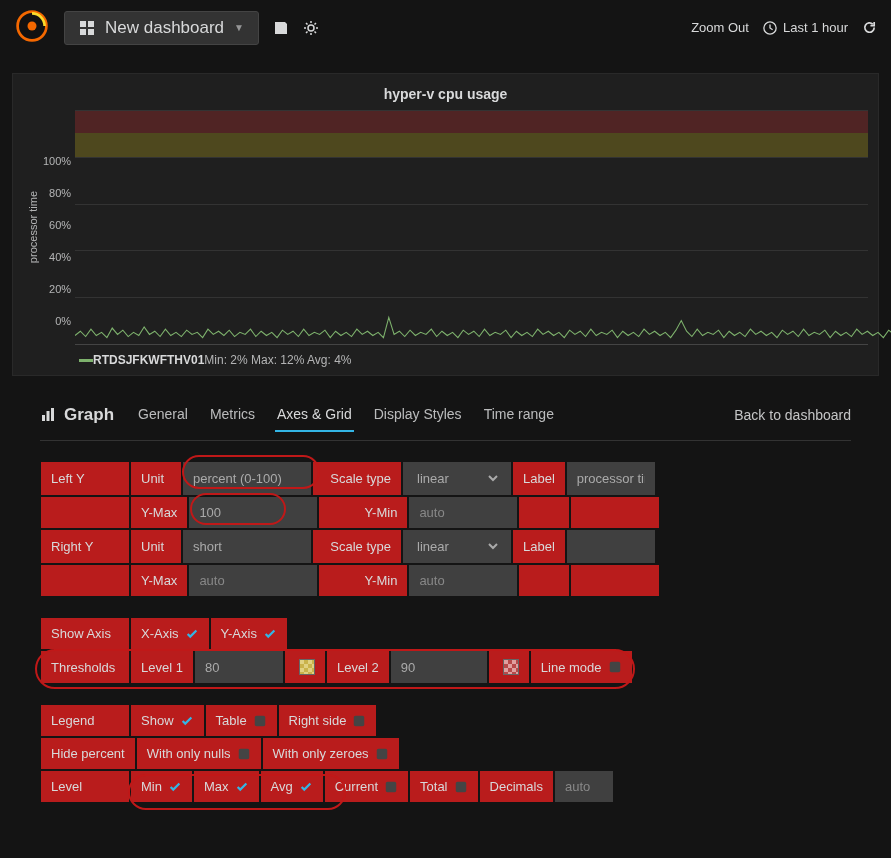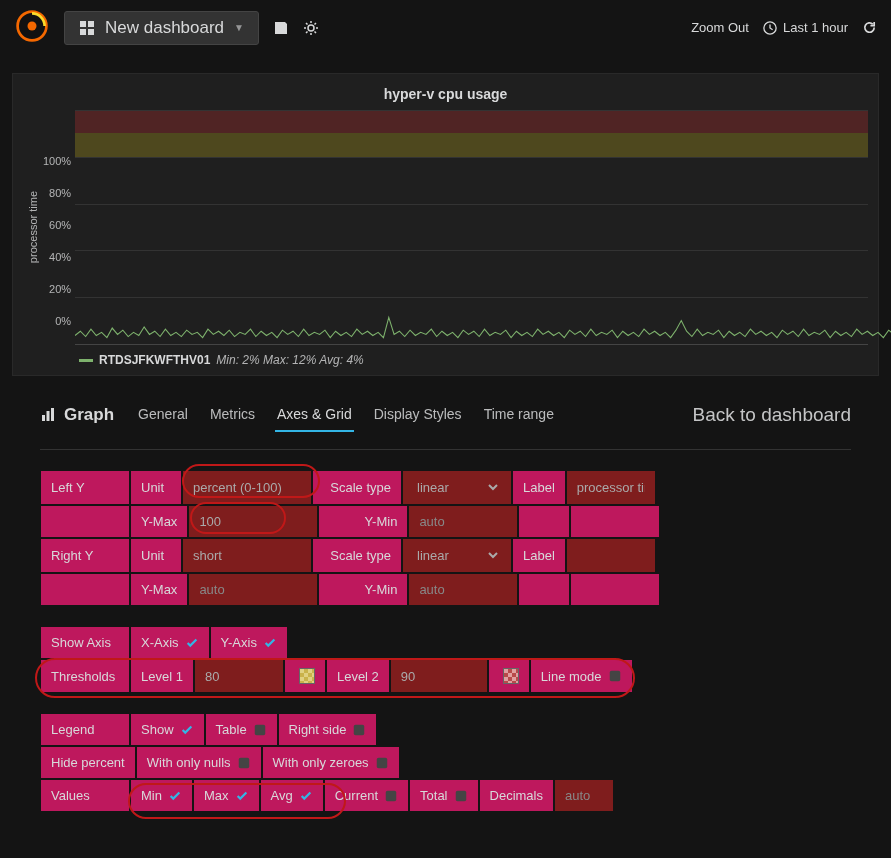--- a/index.html
+++ b/index.html
@@ -62,49 +62,49 @@
 .plot {
   position:relative; flex:1; border-bottom:1px solid #444;
 }
 .gridline { position:absolute; left:0; right:0; border-top:1px solid #333; }
 .thresh { position:absolute; left:0; right:0; }
 .thresh.red { top:0; height:10%; background: rgba(120,40,40,.55); }
 .thresh.yellow { top:10%; height:10%; background: rgba(110,100,30,.6); }
 .dataline { position:absolute; left:0; right:0; bottom:0; height:100%; }
 .xlabels { display:flex; font-size:11px; opacity:.8; margin-left: 56px; }
 .xlabels span { flex:1; text-align:center; }
-.legend-row { display:flex; align-items:center; gap:6px; font-size:12px; padding: 8px 0 0 56px; }
+.legend-row { display:flex; align-items:center; font-size:12px; padding: 8px 0 0 56px; }
 .legend-swatch { width:14px; height:3px; background:#7eb26d; }
-.legend-stats { opacity:.8;font-style:italic; }
+.legend-stats { opacity:.8; }
 
 .editor { padding: 18px 40px; }
-.editor-hdr { display:flex; align-items:center; gap: 22px; border-bottom:1px solid #333; padding-bottom:17px; }
+.editor-hdr { display:flex; align-items:center; gap: 22px; border-bottom:1px solid #333; padding-bottom:8px; }
 .editor-hdr .section { display:flex; align-items:center; gap:8px; font-size:17px; font-weight:600; }
 .tabs { display:flex; gap:18px; font-size:14px; }
 .tab { padding: 8px 2px; cursor:pointer; opacity:.85; }
 .tab.active { border-bottom:2px solid #33b5e5; opacity:1; }
 .hdr-spacer { flex:1; }
-.backlink { font-size:19px; opacity:.9; cursor:pointer; }
+.backlink { font-size:14px; opacity:.9; cursor:pointer; }
 
 .form-block { margin-top: 20px; }
 .row { display:flex; align-items:stretch; }
 .cell {
-  background: #be185d;
+  background: #b91c1c;
   border: 1px solid #141414;
   padding: 8px 10px;
   display:flex; align-items:center;
   font-size:13px;
 }
 .cell.label { min-width:90px; font-weight:500; }
 .cell.lab2 { min-width:52px; }
 .cell input, .cell select {
   background: transparent; border:none; color:#aaa;
   font-size:13px; width:100%; outline:none;
 }
-.cell.inp { background:#7f1d1d; }
+.cell.inp { background:#404040; }
 .cell.inp input::placeholder { color:#888; }
 .ring {
   position:absolute; border:2px solid #c01818; border-radius: 18px;
   pointer-events:none;
 }
 .check { width:14px; height:14px; margin-left:6px; }
 .check svg { width:14px; height:14px; }
 .chk-on path { stroke:#33b5e5; }
 .chk-off rect { fill:#444; }
 .colorbox { width:16px; height:16px; border:1px solid #666; margin-left:4px; }
@@ -347,21 +347,21 @@
             </svg></span>
         </div>
       <div class="cell">
           <span>With only zeroes</span>
           <span class="check chk-off"><svg viewBox="0 0 16 16">
               <rect x="2" y="2" width="12" height="12" rx="2"></rect>
             </svg></span>
         </div>
     </div>
     <div class="row">
-      <div class="cell label">Values</div>
+      <div class="cell label">Level</div>
       <div class="cell">
           <span>Min</span>
           <span class="check chk-on"><svg viewBox="0 0 16 16">
               <path d="M3 8l3 3 7-7" fill="none" stroke-width="2.5"></path>
             </svg></span>
         </div>
       <div class="cell">
           <span>Max</span>
           <span class="check chk-on"><svg viewBox="0 0 16 16">
               <path d="M3 8l3 3 7-7" fill="none" stroke-width="2.5"></path>

